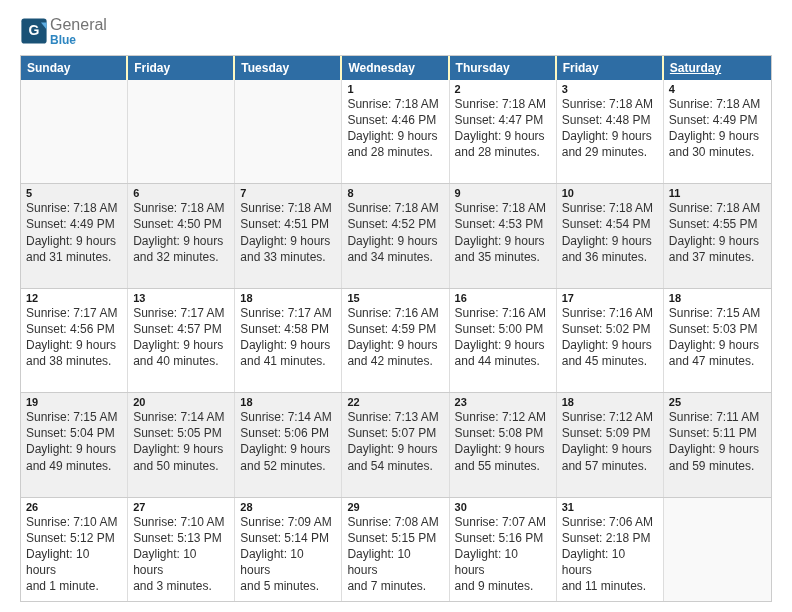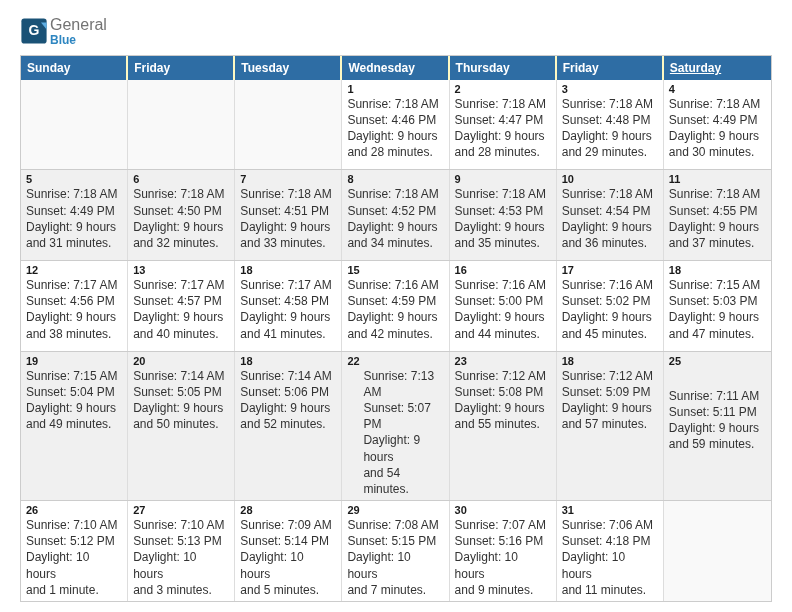--- a/index.html
+++ b/index.html
@@ -302,42 +302,42 @@
           </div>
           <div class="cal-cell shaded">
             <div class="day-num">18</div>
             <div class="cell-text" style="white-space: pre-line;">Sunrise: 7:14 AM
 Sunset: 5:06 PM
 Daylight: 9 hours
 and 52 minutes.</div>
           </div>
           <div class="cal-cell shaded">
             <div class="day-num">22</div>
-            <div class="cell-text" style="white-space: pre-line; margin-left: 16px;">Sunrise: 7:13 AM
+            <div class="cell-text" style="white-space: pre-line;">Sunrise: 7:13 AM
 Sunset: 5:07 PM
 Daylight: 9 hours
 and 54 minutes.</div>
           </div>
           <div class="cal-cell shaded">
             <div class="day-num">23</div>
             <div class="cell-text" style="white-space: pre-line;">Sunrise: 7:12 AM
 Sunset: 5:08 PM
 Daylight: 9 hours
 and 55 minutes.</div>
           </div>
           <div class="cal-cell shaded">
             <div class="day-num">18</div>
             <div class="cell-text" style="white-space: pre-line;">Sunrise: 7:12 AM
 Sunset: 5:09 PM
 Daylight: 9 hours
 and 57 minutes.</div>
           </div>
           <div class="cal-cell shaded">
             <div class="day-num">25</div>
-            <div class="cell-text" style="white-space: pre-line; margin-top: 20px;">Sunrise: 7:11 AM
+            <div class="cell-text" style="white-space: pre-line;">Sunrise: 7:11 AM
 Sunset: 5:11 PM
 Daylight: 9 hours
 and 59 minutes.</div>
           </div>
         </div>
         <div class="cal-row">
           <div class="cal-cell">
             <div class="day-num">26</div>
             <div class="cell-text" style="white-space: pre-line;">Sunrise: 7:10 AM
 Sunset: 5:12 PM
@@ -368,21 +368,21 @@
           <div class="cal-cell">
             <div class="day-num">30</div>
             <div class="cell-text" style="white-space: pre-line;">Sunrise: 7:07 AM
 Sunset: 5:16 PM
 Daylight: 10 hours
 and 9 minutes.</div>
           </div>
           <div class="cal-cell">
             <div class="day-num">31</div>
             <div class="cell-text" style="white-space: pre-line;">Sunrise: 7:06 AM
-Sunset: 4:18 PM
+Sunset: 2:18 PM
 Daylight: 10 hours
 and 11 minutes.</div>
           </div>
           <div class="cal-cell empty"></div>
         </div>
       </div>
   </div>
 </div>
 
 </body></html>

